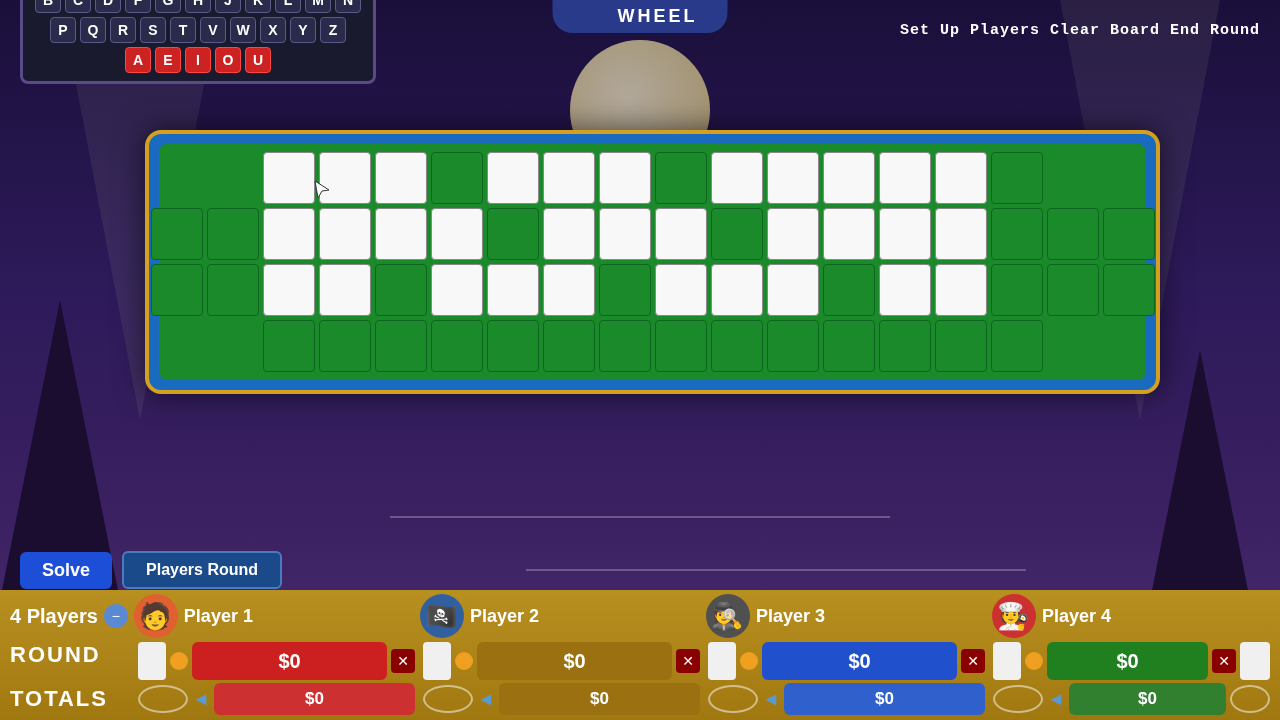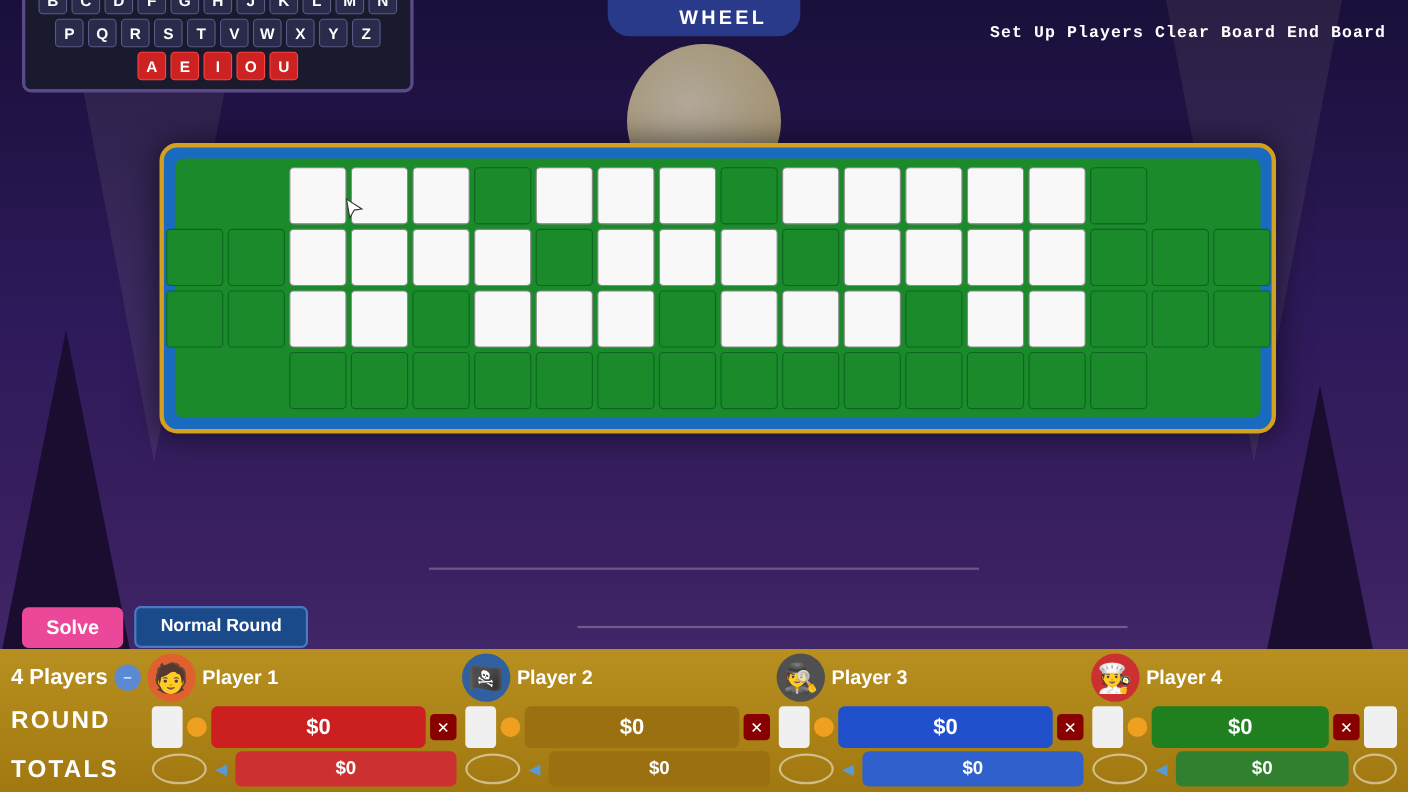--- a/index.html
+++ b/index.html
@@ -190,21 +190,21 @@
       right: 0;
       height: 50px;
       display: flex;
       align-items: center;
       padding: 0 20px;
       gap: 10px;
       z-index: 10;
     }
 
     .solve-btn {
-      background: #ec4899;
+      background: #1d4ed8;
       color: #fff;
       border: none;
       border-radius: 6px;
       padding: 8px 22px;
       font-size: 18px;
       font-weight: bold;
       cursor: pointer;
     }
 
     .round-btn {
@@ -289,21 +289,21 @@
       <div class="letter vowel">E</div>
       <div class="letter vowel">I</div>
       <div class="letter vowel">O</div>
       <div class="letter vowel">U</div>
     </div>
   </div>
 
   <div class="top-buttons">
     <button class="top-btn">Set Up Players</button>
     <button class="top-btn">Clear Board</button>
-    <button class="top-btn">End Board</button>
+    <button class="top-btn">End Round</button>
   </div>
 </div>
 
 <div style="position:absolute; top:130px; left:145px; right:120px; z-index:5;">
   <div style="background:#1a6abf; border:4px solid #d4a020; border-radius:16px; padding:10px; box-shadow:0 0 30px rgba(0,0,0,0.6);">
     <div style="background:#1a8a2a; border-radius:8px; padding:8px;">
 
       <div style="display:flex; gap:4px; justify-content:center; margin-bottom:4px;">
         <div class="cell white"></div>
         <div class="cell white"></div>
@@ -381,21 +381,21 @@
       </div>
 
     </div>
   </div>
 </div>
 
 <div style="position:absolute; top:516px; left:50%; transform:translateX(-50%); width:500px; height:2px; background:rgba(255,255,255,0.25); z-index:5;"></div>
 
 <div class="action-bar">
   <button class="solve-btn">Solve</button>
-  <button class="round-btn">Normal Round</button>
+  <button class="round-btn">Players Round</button>
 
   <div style="flex:1; display:flex; justify-content:center;">
     <div style="width:500px; height:2px; background:rgba(255,255,255,0.25);"></div>
   </div>
 </div>
 
 <div class="stage-floor"></div>
 <div class="players-area">
 
   <div style="display:flex; align-items:center; padding:4px 0 4px; gap:6px;">

